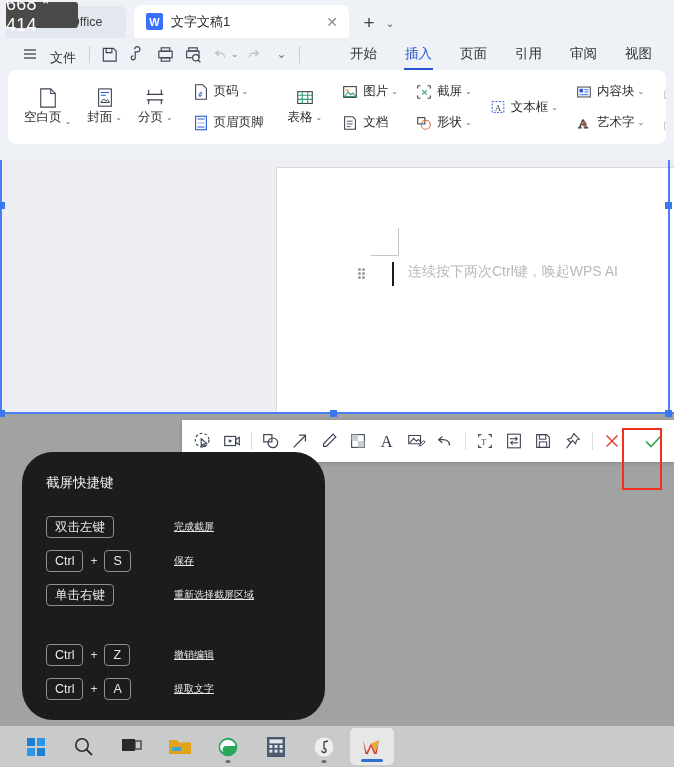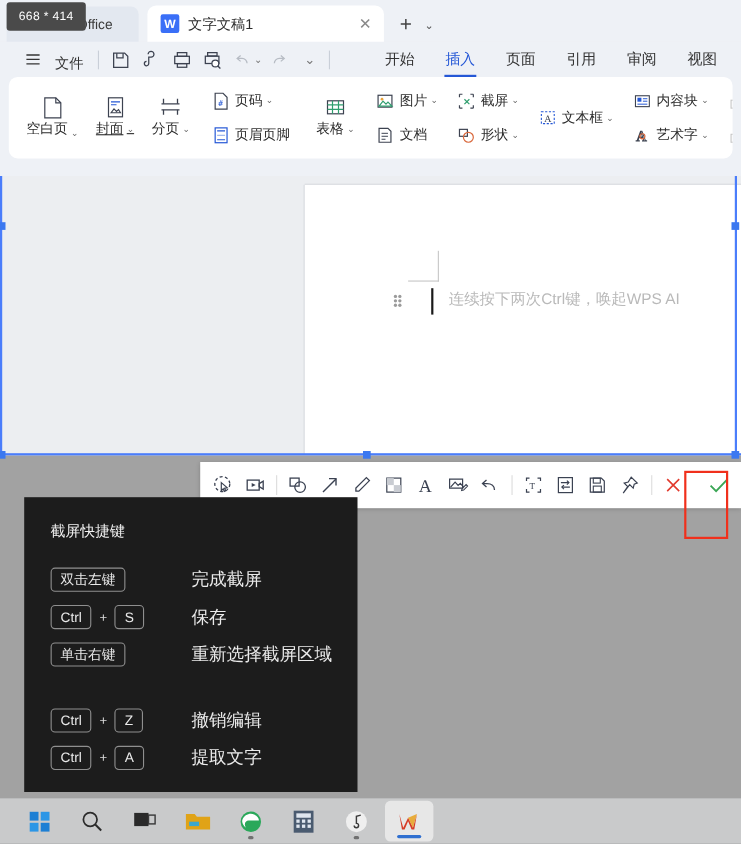--- a/index.html
+++ b/index.html
@@ -54,21 +54,21 @@
     width: 24px; height: 30px; display: flex; align-items: center;
     justify-content: center; font-size: 19px; color: #444; margin-left: 8px;
   }
   .tab-chevron {
     width: 18px; height: 30px; display: flex; align-items: center;
     justify-content: center; font-size: 10px; color: #555;
   }
   
   .size-tip {
     position: absolute; left: 6px; top: 2px; width: 72px; height: 26px;
-    background: #4a4a4a; color: #fff; font-size: 11px;
+    background: #4a4a4a; color: #fff; font-size: 18px;
     display: flex; align-items: center; justify-content: center;
     border-radius: 3px; z-index: 30; letter-spacing: .3px;
   }
 
   
   .quickbar {
     height: 32px; background: #eef1f6; display: flex; align-items: center;
     padding: 0 8px; gap: 0; font-size: 13px; color: #333;
   }
   .qa-file { display: flex; align-items: flex-end; gap: 6px; padding: 0 8px; }
@@ -154,32 +154,32 @@
   }
   .cap-sep { width: 1px; height: 18px; background: #dcdcdc; margin: 0 5px; }
   .cap-confirm-box {
     position: absolute; left: 622px; top: 428px; width: 40px; height: 62px;
     border: 2px solid #f0301c; z-index: 22; background: transparent;
   }
 
   
   .help-panel {
     position: absolute; left: 22px; top: 452px; width: 303px; height: 268px;
-    background: #1c1c1c; color: #e8e8e8; z-index: 25; padding: 22px 22px 0 24px;
+    background: #1c1c1c; color: #e8e8e8; z-index: 25; padding: 22px 22px 0 24px; border-radius: 31px;
   }
   .help-title { font-size: 13.5px; color: #f2f2f2; margin-bottom: 18px; }
   .help-row { display: flex; align-items: center; height: 34px; }
   .keys { width: 128px; display: flex; align-items: center; gap: 7px; }
   .key {
     border: 1px solid #8f8f8f; border-radius: 4px; padding: 3px 8px;
     font-size: 12.5px; color: #e9e9e9; line-height: 1.15; min-width: 24px;
     text-align: center;
   }
   .plus { font-size: 12px; color: #dcdcdc; }
-  .help-desc { font-size: 16px; color: #eaeaea; }
+  .help-desc { font-size: 10px; color: #eaeaea; text-decoration: underline; }
   .help-gap { height: 26px; }
 
   
   .statusbar {
     position: absolute; left: 0; top: 700px; width: 674px; height: 26px;
     background: #eef1f6; display: flex; align-items: center; gap: 0;
     font-size: 12px; color: #4a4a4a; padding-left: 8px; z-index: 5;
   }
   .sb-item { padding: 0 9px; white-space: nowrap; }
   .sb-sep { width: 1px; height: 14px; background: #cdd2da; }
@@ -322,21 +322,21 @@
           </div>
           <div class="ritem big">
             <span class="glyph">
               <svg width="22" height="24" viewBox="0 0 22 24">
                   <rect x="4" y="2" width="14" height="19" fill="#fff" stroke="#3c4250" stroke-width="1.2"></rect>
                   <line x1="6.5" y1="6" x2="15.5" y2="6" stroke="#2457d6" stroke-width="1.2"></line>
                   <line x1="6.5" y1="9" x2="12" y2="9" stroke="#2457d6" stroke-width="1.1"></line>
                   <path d="M6.5 17l3-4 2.5 2.6 2-1.8 2 3.2z" fill="none" stroke="#3c4250" stroke-width="1.1"></path>
                 </svg>
             </span>
-            <span style="display:flex;align-items:center;gap:3px;text-decoration:underline;">
+            <span style="display:flex;align-items:center;gap:3px;">
               <span>封面</span>
               <span class="caret">⌄</span>
             </span>
           </div>
           <div class="ritem big">
             <span class="glyph">
               <svg width="22" height="24" viewBox="0 0 22 24">
                   <path d="M4 3v5M18 3v5M4 19v-5M18 19v-5" stroke="#3c4250" stroke-width="1.3"></path>
                   <line x1="2" y1="8" x2="20" y2="8" stroke="#3c4250" stroke-width="1.3"></line>
                   <line x1="2" y1="14" x2="20" y2="14" stroke="#3c4250" stroke-width="1.3"></line>

